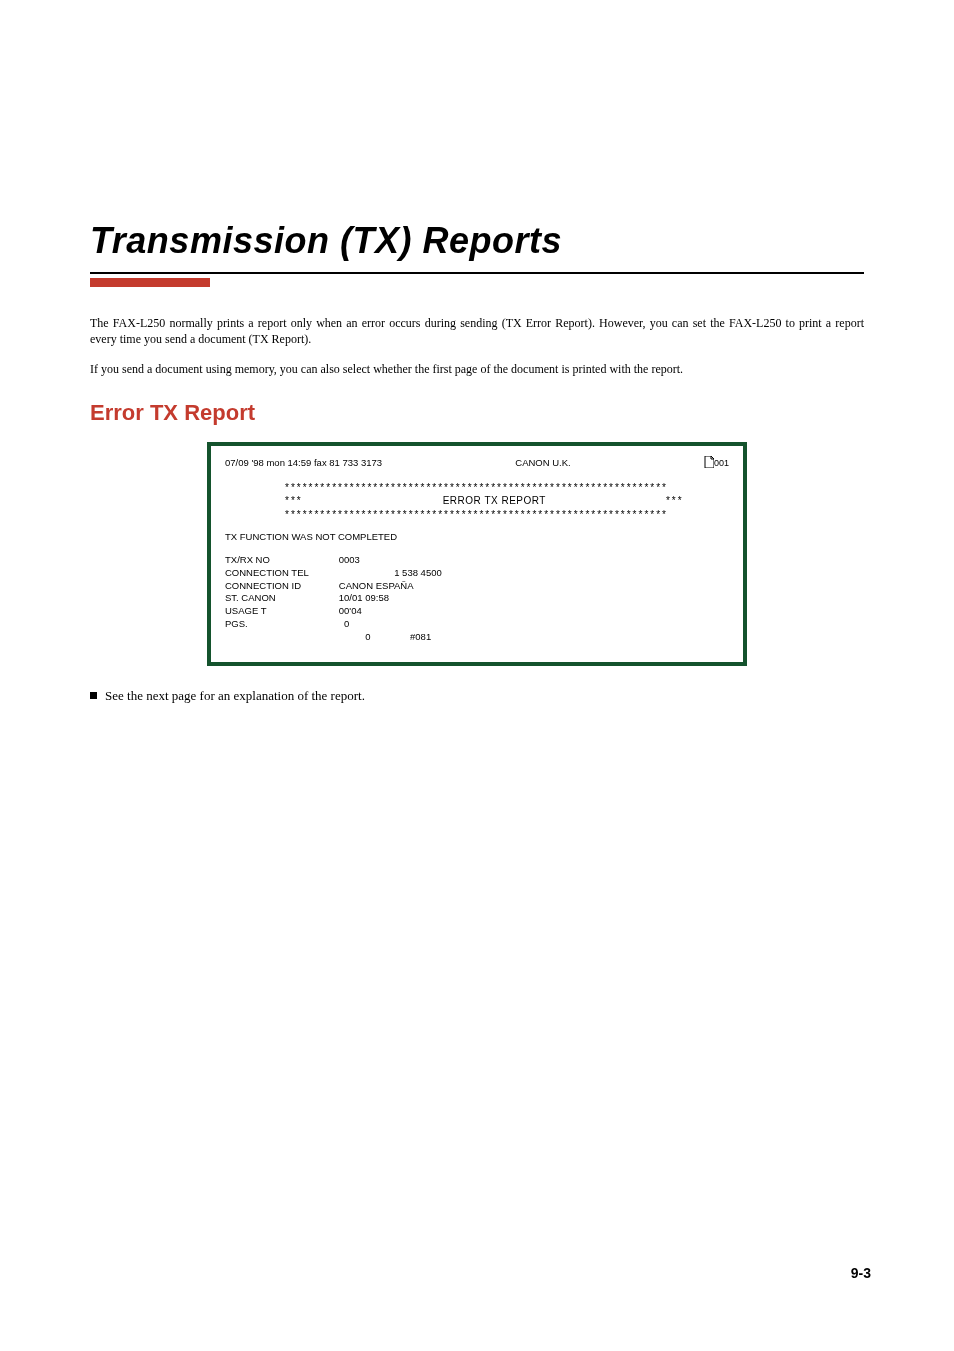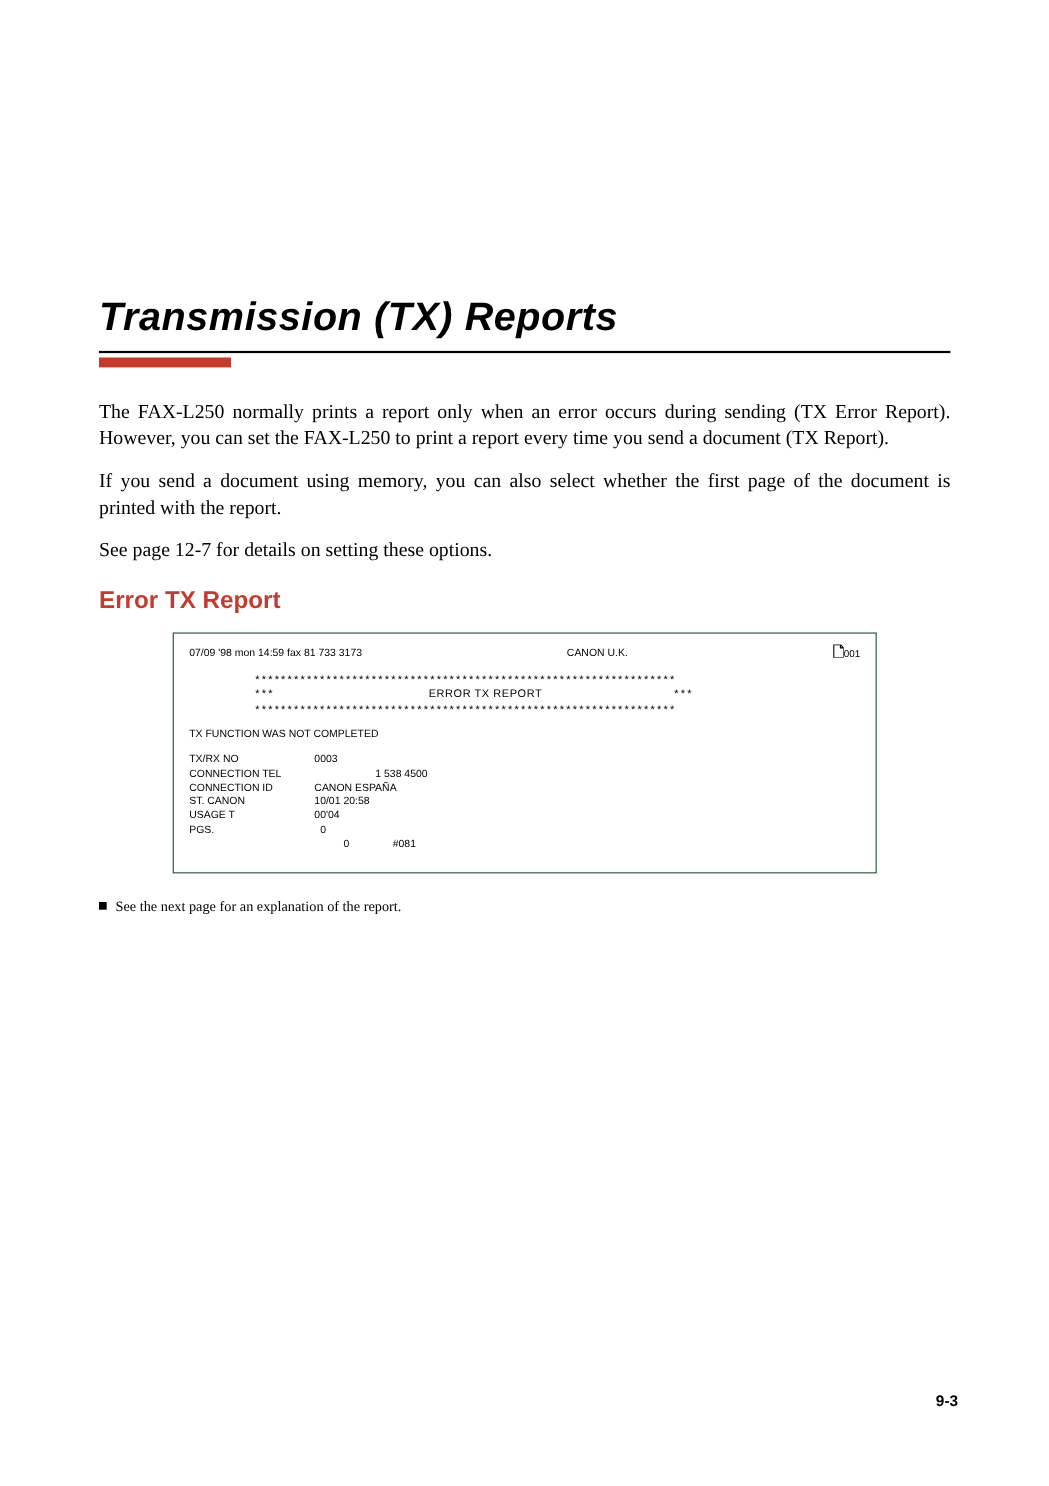--- a/index.html
+++ b/index.html
@@ -17,52 +17,51 @@
   .title-block {
     margin-bottom: 18px;
   }
   .main-title {
     font-family: Arial, Helvetica, sans-serif;
     font-weight: bold;
     font-style: italic;
     font-size: 36px;
     letter-spacing: 0.5px;
     margin-bottom: 10px;
-    margin-top: 47px;
   }
   .rule {
     height: 2px;
     background: #000;
     width: 100%;
   }
   .accent-bar {
     width: 120px;
     height: 9px;
     background: #c43b2e;
     margin-top: 4px;
   }
   .body-text {
     margin-top: 28px;
-    font-size: 18px;
+    font-size: 12px;
     line-height: 1.35;
     text-align: justify;
   }
   .body-text p { margin-bottom: 14px; }
   .section-heading {
     font-family: Arial, Helvetica, sans-serif;
     font-weight: bold;
     font-size: 22px;
     color: #c43b2e;
     margin-top: 22px;
     margin-bottom: 16px;
   }
   .report-box {
-    width: 640px;
+    width: 540px;
     margin: 0 auto;
-    border: 1px solid #14532d;
+    border: 4px solid #14532d;
     padding: 10px 14px 18px 14px;
     font-family: Arial, Helvetica, sans-serif;
     font-size: 9.5px;
     line-height: 1.35;
   }
   .report-header {
     display: flex;
     justify-content: space-between;
     margin-bottom: 10px;
     align-items: center;
@@ -128,21 +127,20 @@
 
   <div class="title-block">
     <div class="main-title">Transmission (TX) Reports</div>
     <div class="rule"></div>
     <div class="accent-bar"></div>
   </div>
 
   <div class="body-text">
     <p>The FAX-L250 normally prints a report only when an error occurs during sending (TX Error Report). However, you can set the FAX-L250 to print a report every time you send a document (TX Report).</p>
     <p>If you send a document using memory, you can also select whether the first page of the document is printed with the report.</p>
-    <p>See page 12-7 for details on setting these options.</p>
   </div>
 
   <div class="section-heading">Error TX Report</div>
 
   <div class="report-box">
     <div class="report-header">
       <span>07/09 '98 mon 14:59 fax 81 733 3173</span>
       <span>CANON U.K.</span>
       <span class="page-corner">
         <span>
@@ -175,21 +173,21 @@
         <tr>
               <td>CONNECTION TEL</td>
               <td class="col2">                     1 538 4500</td>
             </tr>
         <tr>
               <td>CONNECTION ID</td>
               <td class="col2">CANON ESPAÑA</td>
             </tr>
         <tr>
               <td>ST. CANON</td>
-              <td class="col2">10/01 20:58</td>
+              <td class="col2">10/01 09:58</td>
             </tr>
         <tr>
               <td>USAGE T</td>
               <td class="col2">00'04</td>
             </tr>
         <tr>
               <td>PGS.</td>
               <td class="col2">  0</td>
             </tr>
         <tr>

